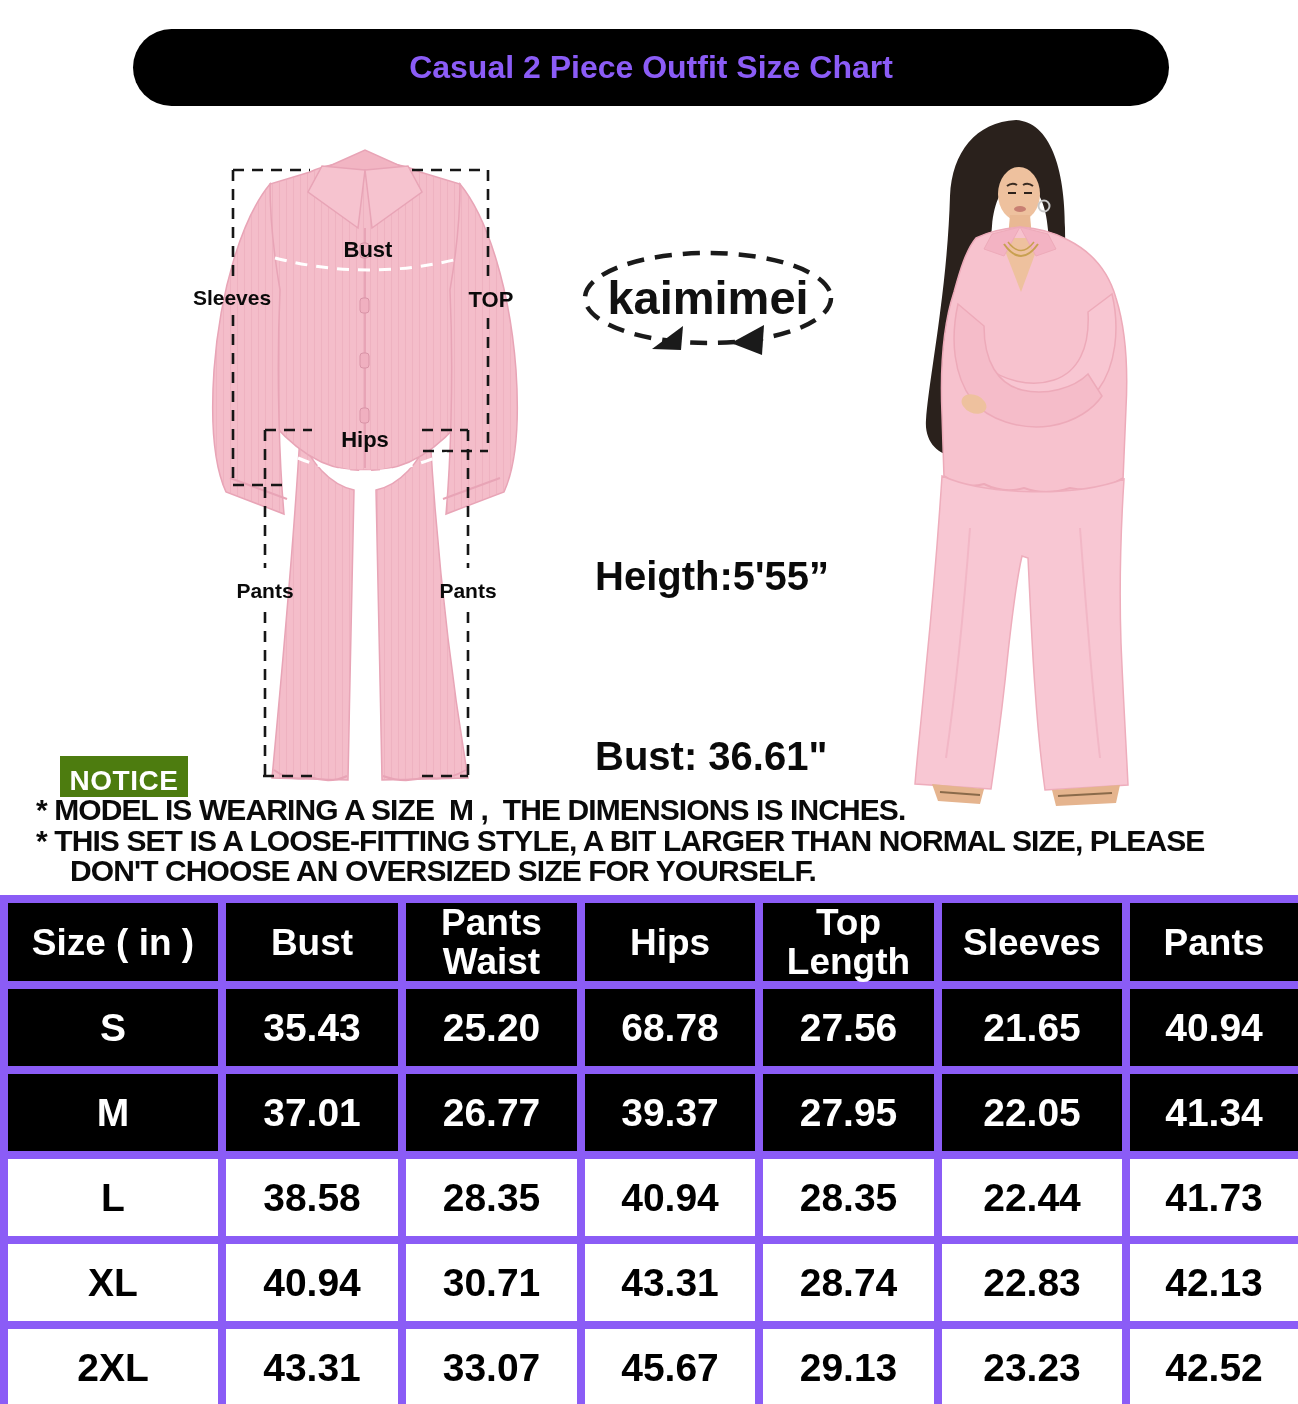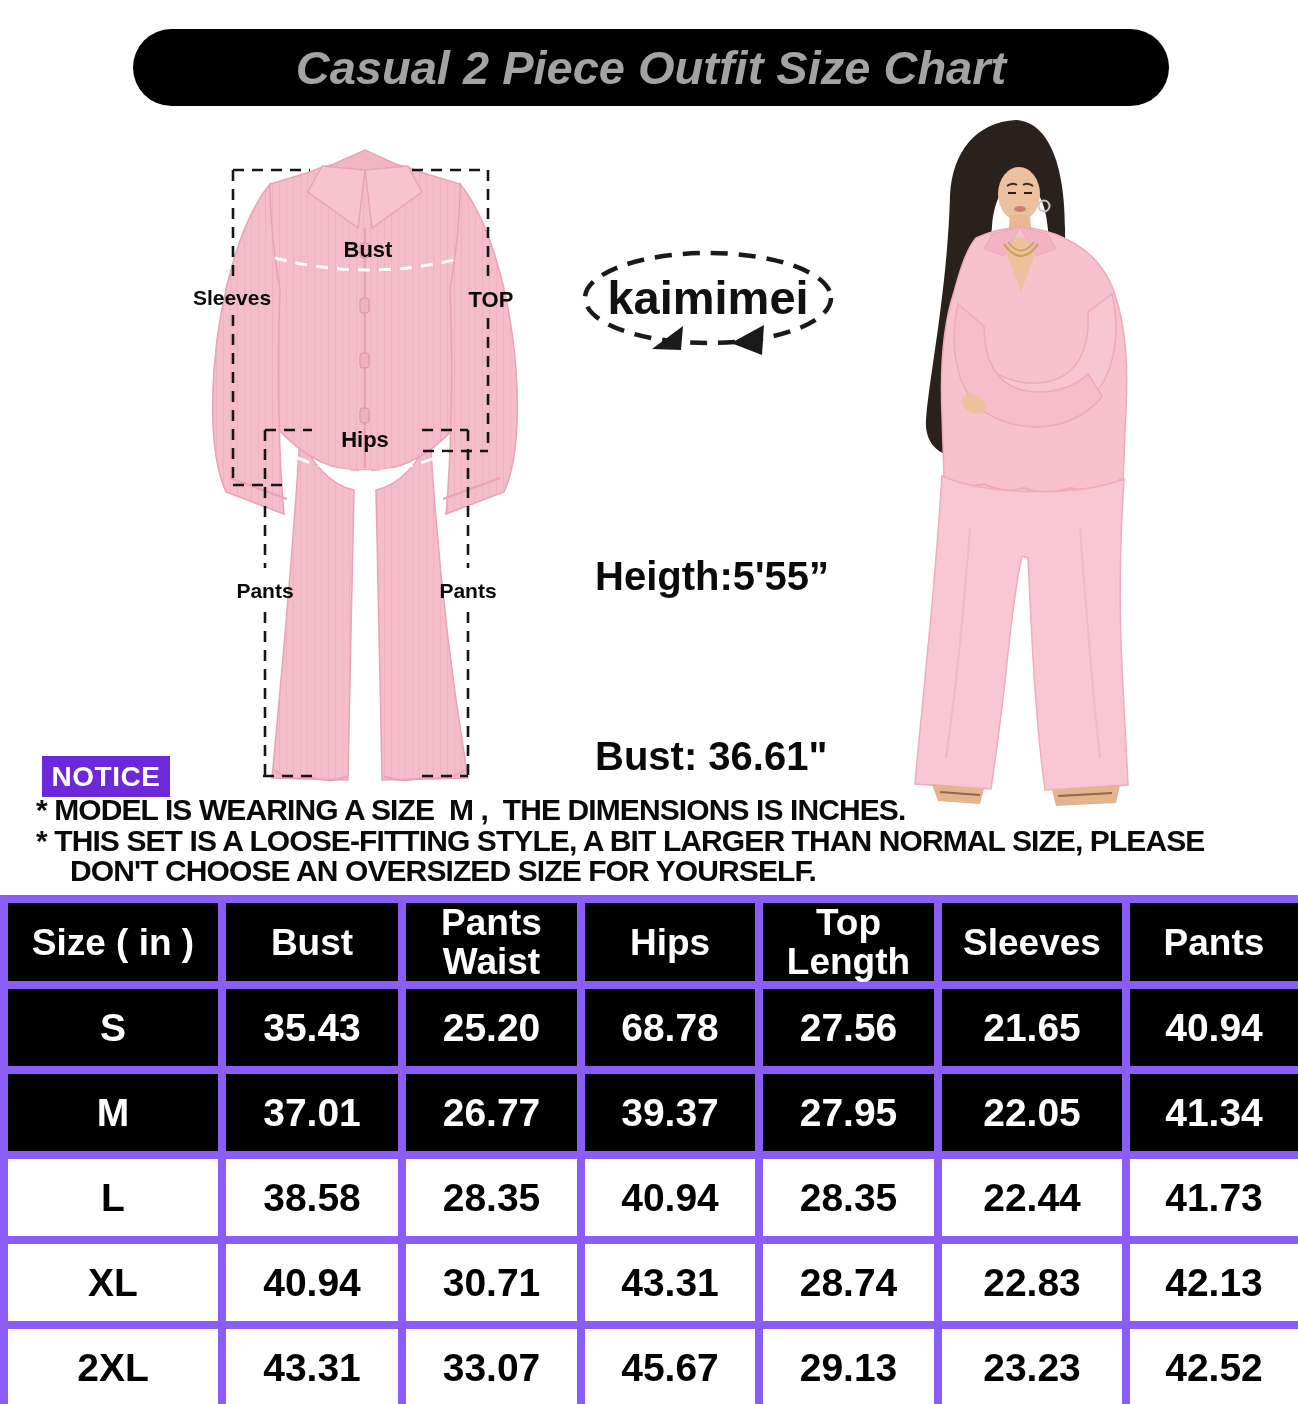--- a/index.html
+++ b/index.html
@@ -6,36 +6,36 @@
   .page{
     position:relative;width:1298px;height:1404px;background:#ffffff;overflow:hidden;
     font-family:"Liberation Sans",sans-serif;
   }
   
   .banner{
     position:absolute;left:133px;top:29px;width:1036px;height:77px;
     background:#000000;border-radius:40px;
     display:flex;align-items:center;justify-content:center;
   }
-  .banner span{color:#a3a3a3;font-size:47px;font-weight:bold;letter-spacing:0;white-space:nowrap;font-style:italic;}
+  .banner span{color:#8b5cf6;font-size:32px;font-weight:bold;letter-spacing:0;white-space:nowrap;}
   
   .garment-diagram{position:absolute;left:150px;top:140px;}
   
   .brand-logo{position:absolute;left:578px;top:248px;}
   
   .model-info{
     position:absolute;left:595px;top:426px;width:430px;
     font-size:40px;font-weight:bold;color:#0a0a0a;line-height:60px;white-space:pre;
   }
   
   .model-photo{position:absolute;left:880px;top:108px;}
   
   .notice-badge{
-    position:absolute;left:42px;top:756px;width:128px;height:41px;
-    background:#6d28d9;display:flex;align-items:center;justify-content:center;
+    position:absolute;left:60px;top:756px;width:128px;height:41px;
+    background:#4d7c0f;display:flex;align-items:flex-end;justify-content:center;
   }
   .notice-badge span{color:#ffffff;font-size:28px;font-weight:bold;letter-spacing:.5px;}
   .notes{
     position:absolute;left:36px;top:795px;width:1250px;
     font-size:30px;font-weight:bold;color:#0a0a0a;line-height:30.5px;letter-spacing:-0.9px;
   }
   .note{white-space:pre-wrap;padding-left:34px;text-indent:-34px;}
   
   .size-table{
     position:absolute;left:0;top:895px;width:1298px;height:509px;

